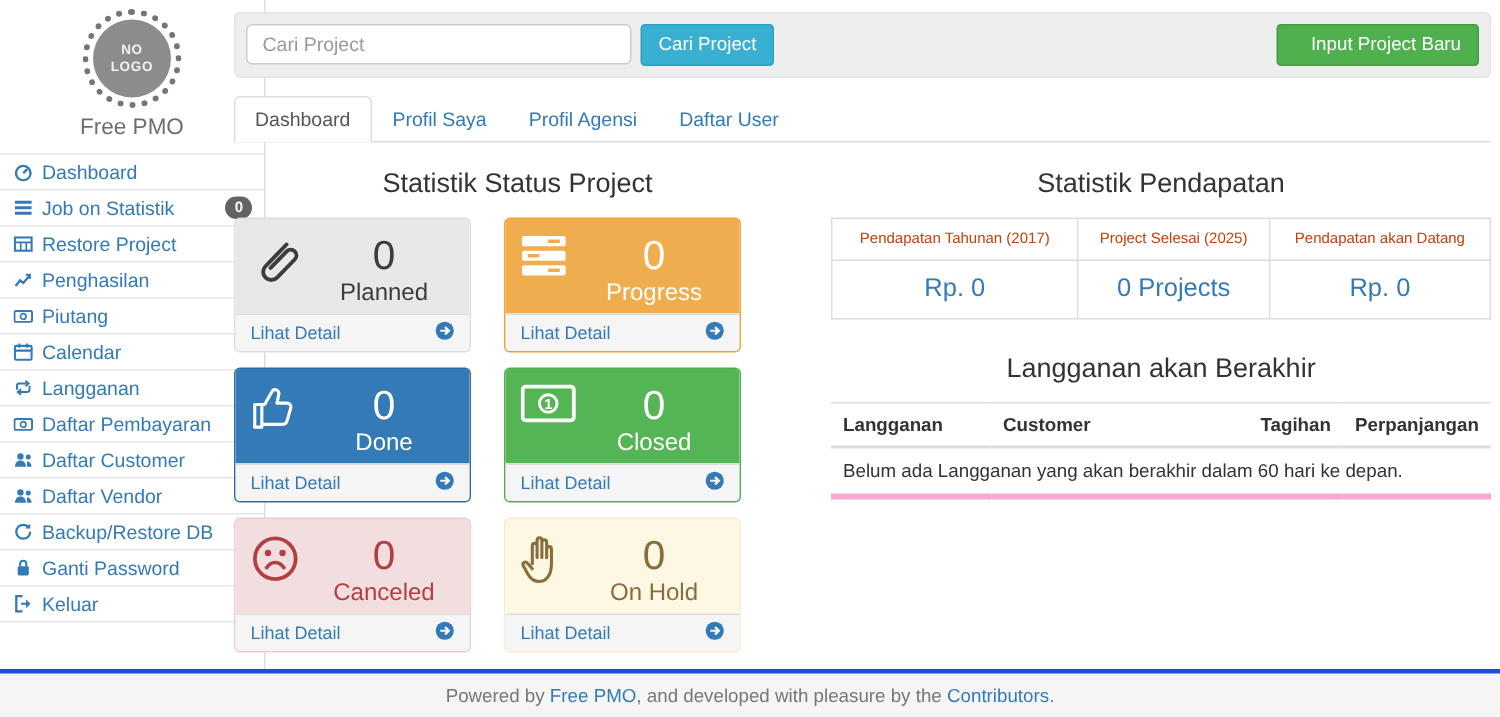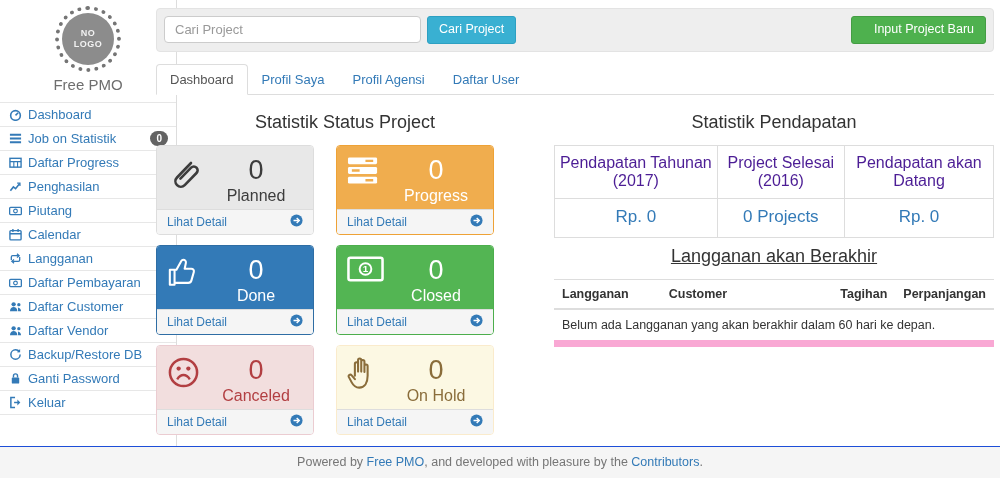--- a/index.html
+++ b/index.html
@@ -88,34 +88,34 @@
   .detail-link { color:#337ab7; text-decoration:none; cursor:pointer;text-align:center; }
   .card-default .card-body { background:#e8e8e8; color:#3c3c3c; }
   .card-orange { border-color:#eea236; } .card-orange .card-body { background:#f0ad4e; color:#fff; }
   .card-blue   { border-color:#2e6da4; } .card-blue .card-body   { background:#337ab7; color:#fff; }
   .card-green  { border-color:#4cae4c; } .card-green .card-body  { background:#53b553; color:#fff; }
   .card-red    { border-color:#ebccd1; } .card-red .card-body    { background:#f2dede; color:#b23f42; }
   .card-yellow { border-color:#faebcc; } .card-yellow .card-body { background:#fcf8e3; color:#8a6d3b; }
   
   .income-table { width:100%; border-collapse:collapse; margin-top:10px; }
   .income-table td { border:1px solid #ddd; text-align:center; }
-  .income-label td { padding:8px 0; font-size:16px; color:#4c1d95; }
+  .income-label td { padding:8px 0; font-size:10px; color:#c2410c; }
   .income-value td { padding:8px 4px 10px; font-size:17px; color:#337ab7; }
   
-  .sub-title { margin-top:8px;text-decoration:underline; }
+  .sub-title { margin-top:22px; }
   .sub-table { width:100%; border-collapse:collapse; margin-top:11px; }
   .sub-table th {
     text-align:left; font-size:12.5px; color:#333; padding:7px 8px;
     border-top:1px solid #ddd; border-bottom:2px solid #ddd;
   }
-  .sub-table td { padding:8px; font-size:12.5px; color:#333; border-bottom:7px solid #f9a8d4; }
+  .sub-table td { padding:8px; font-size:12.5px; color:#333; border-bottom:4px solid #f9a8d4; }
   
   .page-footer {
     position:absolute; left:0; right:0; bottom:0; height:32px;
-    background:#f5f5f5; border-top:1px solid #1d4ed8;
+    background:#f5f5f5; border-top:3px solid #1d4ed8;
     text-align:center; font-size:12.5px; color:#767676; line-height:30px;
   }
   .page-footer a { color:#337ab7; text-decoration:none; cursor:pointer; }
 </style>
 </head>
 <body>
 
 <div class="sidebar">
   <div class="logo-badge">
     <span>NO
@@ -141,21 +141,21 @@
       <span class="slabel">Job on Statistik</span>
       <span class="badge">0</span>
     </li>
     <li class="side-item">
       <span class="sicon">
           <svg width="13" height="13" viewBox="0 0 14 14">
             <rect x="1" y="2.5" width="12" height="9.5" fill="none" stroke="currentColor" stroke-width="1.5"></rect>
             <path d="M1 6h12M5.2 6v6M9.2 6v6" stroke="currentColor" stroke-width="1.2"></path>
           </svg>
         </span>
-      <span class="slabel">Daftar Progress</span>
+      <span class="slabel">Restore Project</span>
       <span class="chev">‹</span>
     </li>
     <li class="side-item">
       <span class="sicon">
           <svg width="13" height="13" viewBox="0 0 14 14">
             <path d="M1.5 11.5l3.2-4 2.4 1.8 4.4-5.4" fill="none" stroke="currentColor" stroke-width="1.7"></path>
             <path d="M8.8 3.4h3v3" fill="none" stroke="currentColor" stroke-width="1.3"></path>
           </svg>
         </span>
       <span class="slabel">Penghasilan</span>
@@ -406,21 +406,21 @@
 
       </div>
     </div>
 
     <div class="col-right">
       <h4 class="section-title">Statistik Pendapatan</h4>
       <table class="income-table">
         <tbody>
             <tr class="income-label">
           <td>Pendapatan Tahunan (2017)</td>
-          <td>Project Selesai (2016)</td>
+          <td>Project Selesai (2025)</td>
           <td>Pendapatan akan Datang</td>
         </tr>
         <tr class="income-value">
           <td>Rp. 0</td>
           <td>0 Projects</td>
           <td>Rp. 0</td>
         </tr>
       </tbody>
         </table>
 

